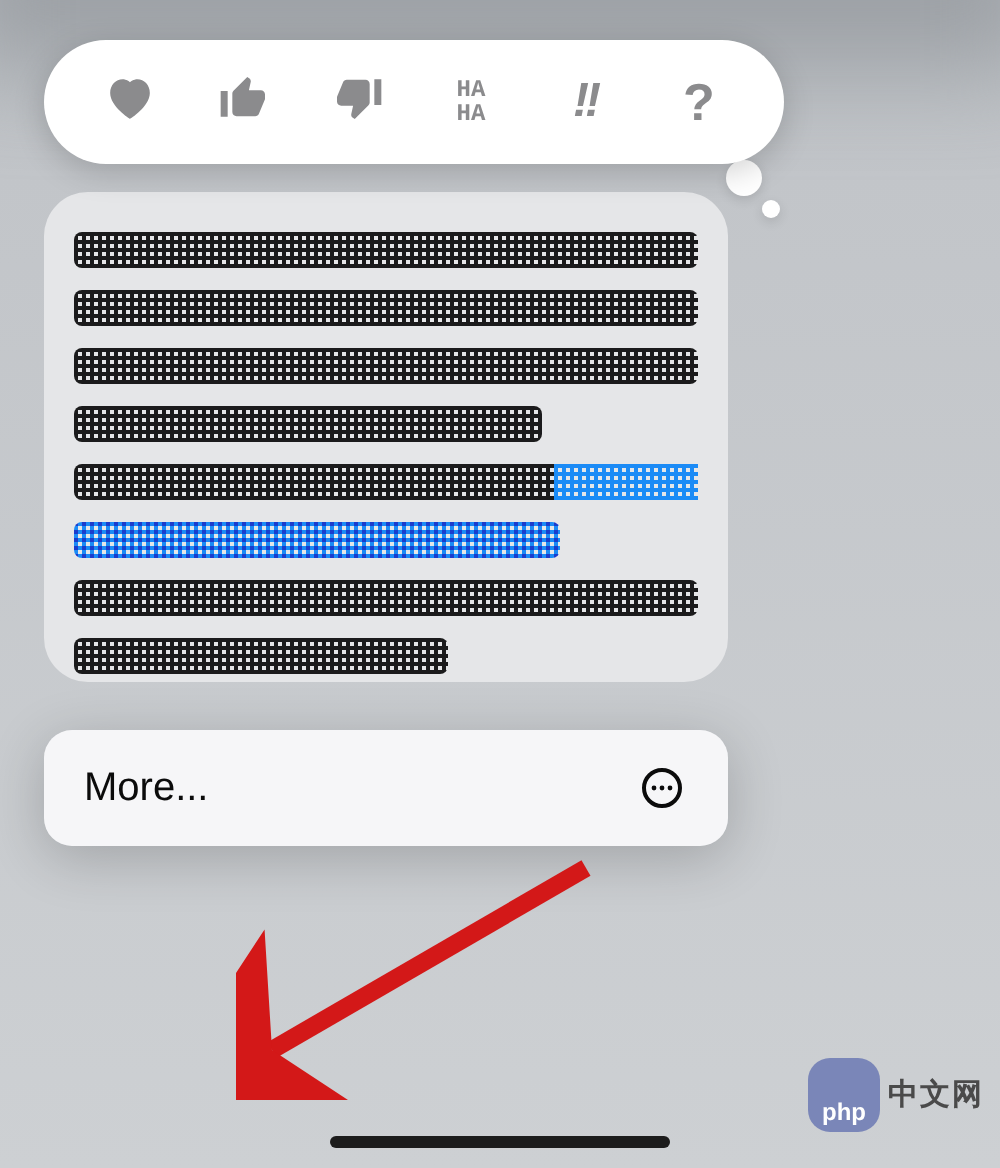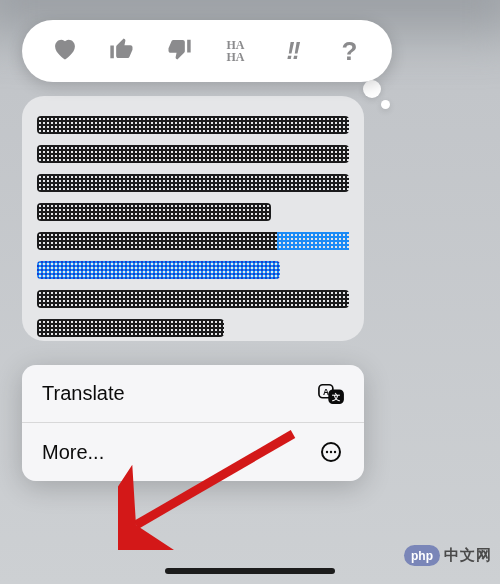--- a/index.html
+++ b/index.html
@@ -119,21 +119,21 @@
       display: flex; align-items: center;
       font-size: 15px; font-weight: 600;
       color: #4a4a4a;
       z-index: 7;
       letter-spacing: 1px;
     }
     .php-badge {
       background: #7a86b8;
       color: #fff;
       font-size: 12px; font-weight: 700;
-      padding: 4px 7px 3px 7px;
+      padding: 20px 7px 3px 7px;
       border-radius: 11px;
       margin-right: 4px;
       font-family: sans-serif;
       letter-spacing: 0;
     }
   </style>
 </head>
 <body>
 
 <div class="blur-top"></div>
@@ -154,21 +154,21 @@
     </span>
   </div>
   <div class="reaction-btn">
     <span>
       <svg width="28" height="28" viewBox="0 0 24 24" fill="#8b8b8d">
           <path d="M22 4h-3v11h3V4zM3 13.5c0 1 .8 1.8 1.8 1.8h5.1l-.8 3.7v.3c0 .4.2.8.4 1l1.1.7 5.8-5.8c.4-.4.6-.8.6-1.3V6c0-1-.8-1.8-1.8-1.8h-8c-.7 0-1.4.5-1.6 1.1L3.1 11.2c-.1.2-.1.4-.1.6v1.7z"></path>
         </svg>
     </span>
   </div>
   <div class="reaction-btn">
-    <span style="font-size:12px; font-weight:900; line-height:1; white-space:pre; text-align:center; font-family:Liberation Serif, serif; color:#8b8b8d;">HA
+    <span style="font-size:12px; font-weight:900; line-height:1; white-space:pre; text-align:center; font-family:Liberation Mono, monospace; color:#8b8b8d;">HA
 HA</span>
   </div>
   <div class="reaction-btn">
     <span style="font-size:24px; font-weight:900; font-style:italic; color:#8b8b8d; letter-spacing:-2px;">!!</span>
   </div>
   <div class="reaction-btn">
     <span style="font-size:26px; font-weight:900; color:#8b8b8d;">?</span>
   </div>
 </div>
 <div class="bubble-tail">
@@ -184,31 +184,20 @@
   <div class="redacted-line rl5">
       <div class="blue-span"></div>
     </div>
   <div class="redacted-line rl6 blue"></div>
   <div class="redacted-line rl7"></div>
   <div class="redacted-line rl8"></div>
 </div>
 
 <div class="context-menu">
   <div class="menu-item">
-    <span>Translate</span>
-    <span class="menu-icon">
-      <svg width="28" height="24" viewBox="0 0 28 24" fill="none" stroke="#0b0b0b" stroke-width="1.8">
-        <rect x="1" y="2" width="15" height="14" rx="4" fill="none"></rect>
-        <text x="8.5" y="13" font-size="9" font-weight="700" text-anchor="middle" fill="#0b0b0b" stroke="none">A</text>
-        <rect x="12" y="8" width="15" height="14" rx="4" fill="#0b0b0b"></rect>
-        <text x="19.5" y="19" font-size="9" font-weight="700" text-anchor="middle" fill="#f8f8fa" stroke="none">文</text>
-      </svg>
-    </span>
-  </div>
-  <div class="menu-item">
     <span>More...</span>
     <span class="menu-icon">
       <svg width="24" height="24" viewBox="0 0 24 24" fill="none" stroke="#0b0b0b" stroke-width="2">
           <circle cx="12" cy="12" r="9"></circle>
           <circle cx="8" cy="12" r="1.2" fill="#0b0b0b" stroke="none"></circle>
           <circle cx="12" cy="12" r="1.2" fill="#0b0b0b" stroke="none"></circle>
           <circle cx="16" cy="12" r="1.2" fill="#0b0b0b" stroke="none"></circle>
         </svg>
     </span>
   </div>

